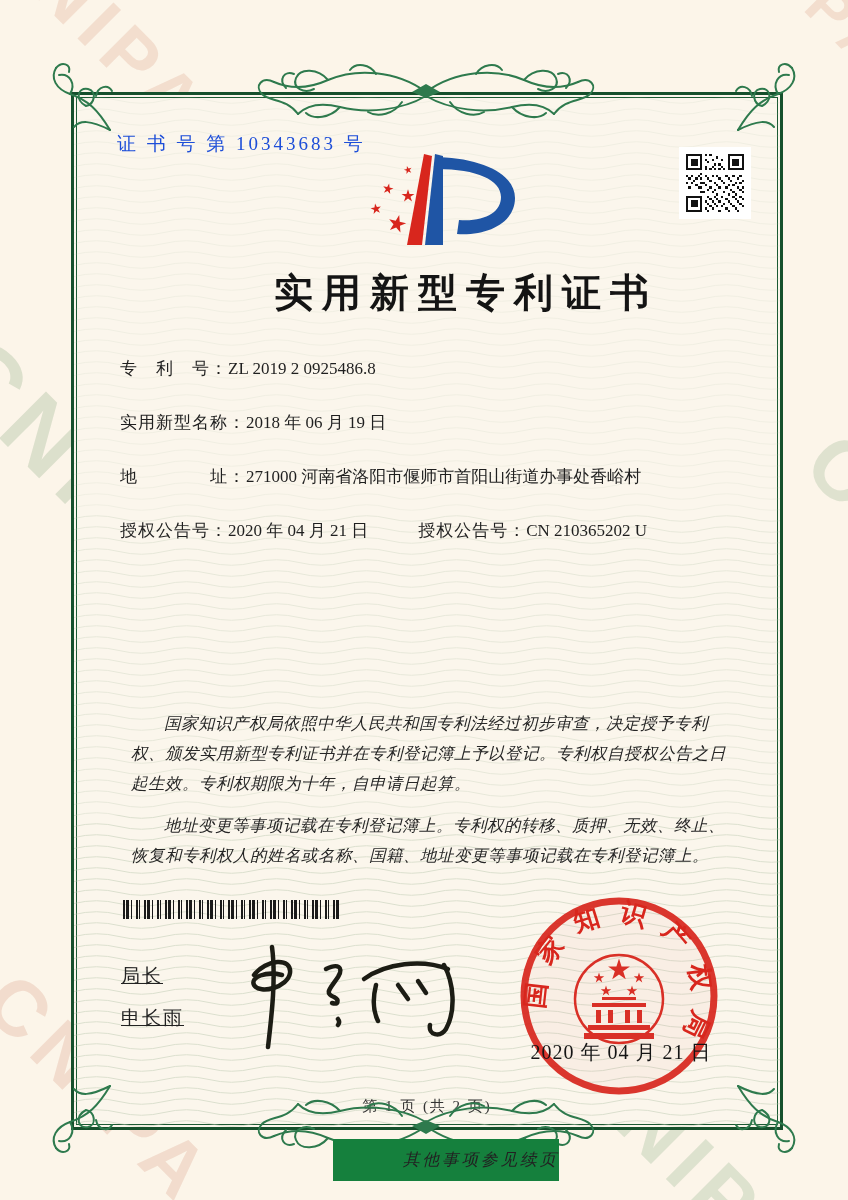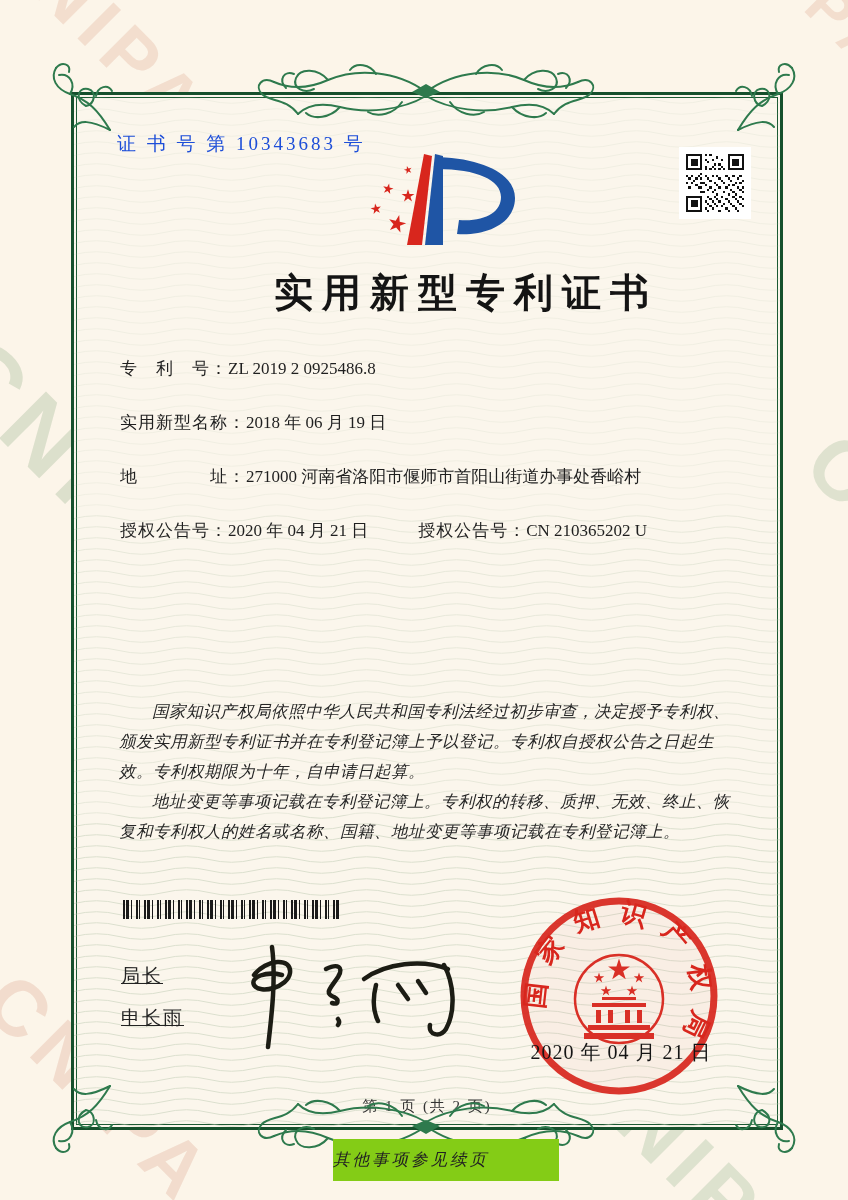--- a/index.html
+++ b/index.html
@@ -36,36 +36,36 @@
   .qr-wrap{position:absolute;left:605px;top:52px;width:72px;height:72px;background:#fff;
            display:flex;align-items:center;justify-content:center;}
   .title{position:absolute;left:0;top:164px;width:100%;text-align:center;font-size:39px;
          font-weight:bold;letter-spacing:9px;color:#141414;margin:7px;padding-left:32px;}
   .fields{position:absolute;left:46px;top:262px;width:620px;font-size:17px;}
   .frow{margin-bottom:31px;white-space:nowrap;}
   .frow .lbl{letter-spacing:1px;}
   .pair2{margin-left:50px;text-align:right;}
   .paras{position:absolute;left:45px;top:602px;width:626px;font-size:16.5px;line-height:1.82;
          font-style:italic;color:#262626;}
-  .paras p{margin:0;text-indent:2em;letter-spacing:.5px;}
+  .paras p{margin:12px;text-indent:2em;letter-spacing:.5px;}
   .barcode{position:absolute;left:49px;top:805px;width:217px;height:19px;
            background:repeating-linear-gradient(90deg,#1a1a1a 0 2px,transparent 2px 3px,
            #1a1a1a 3px 6px,transparent 6px 8px,#1a1a1a 8px 9px,transparent 9px 13px,
            #1a1a1a 13px 15px,transparent 15px 16px,#1a1a1a 16px 17px,transparent 17px 21px);}
   .comm{position:absolute;left:47px;top:868px;font-family:"Liberation Sans","DejaVu Sans",sans-serif;
         font-size:19px;color:#222;}
   .comm div{margin-bottom:16px;letter-spacing:2px;text-decoration:underline;}
   .sig{position:absolute;left:152px;top:846px;}
   .seal{position:absolute;left:440px;top:796px;z-index:4;}
   .seal-date{position:absolute;left:442px;top:944px;width:210px;text-align:center;
              font-size:20px;letter-spacing:1px;color:#141414;z-index:5;}
   .pageno{position:absolute;left:0;top:1002px;width:100%;text-align:center;font-size:15px;
           letter-spacing:2px;color:#333;}
-  .cont-note{position:absolute;left:333px;top:1139px;width:226px;height:42px;background:#84cc16;
-             z-index:3;display:flex;align-items:center;justify-content:flex-start;}
+  .cont-note{position:absolute;left:333px;top:1139px;width:226px;height:42px;background:#15803d;
+             z-index:3;display:flex;align-items:center;justify-content:flex-end;}
   .cont-note span{font-size:16.5px;font-style:italic;letter-spacing:3px;color:#222;}
 </style>
 </head>
 <body>
 
 <div class="page">
 
   <div class="wm wm1">CNIPA</div>
   <div class="wm wm2">CNIPA</div>
   <div class="wm wm3">CNIPA</div>

